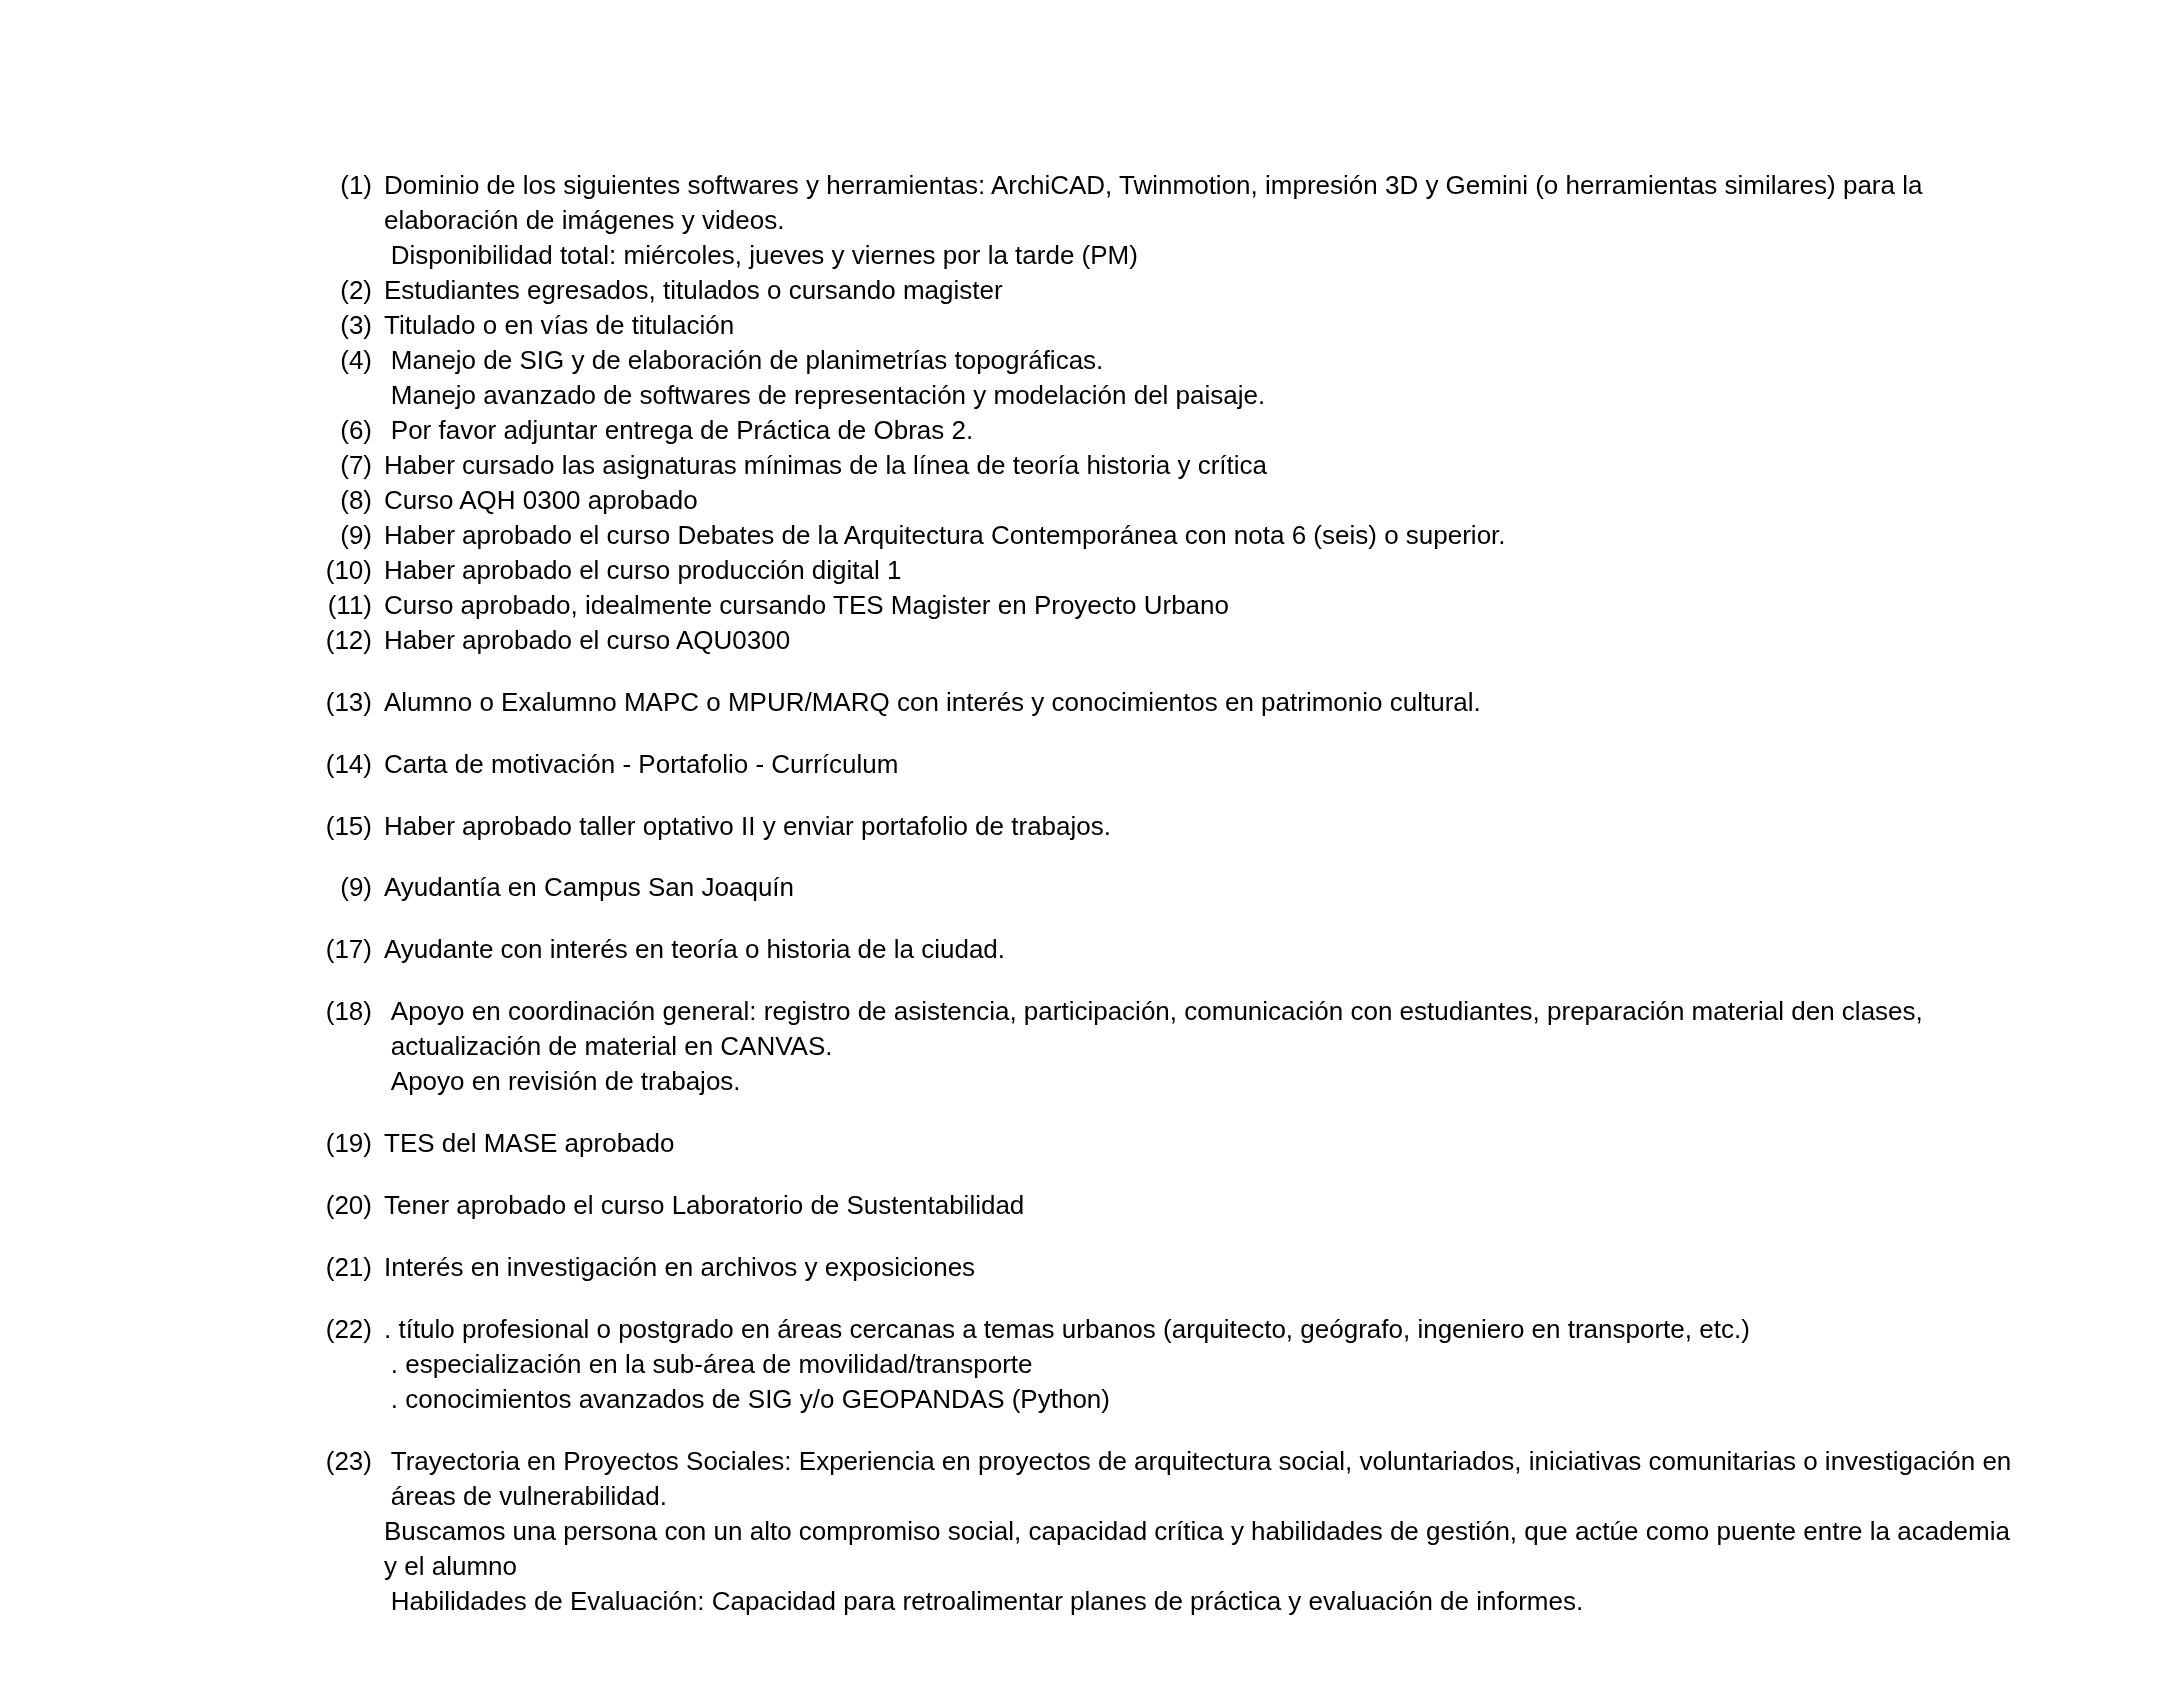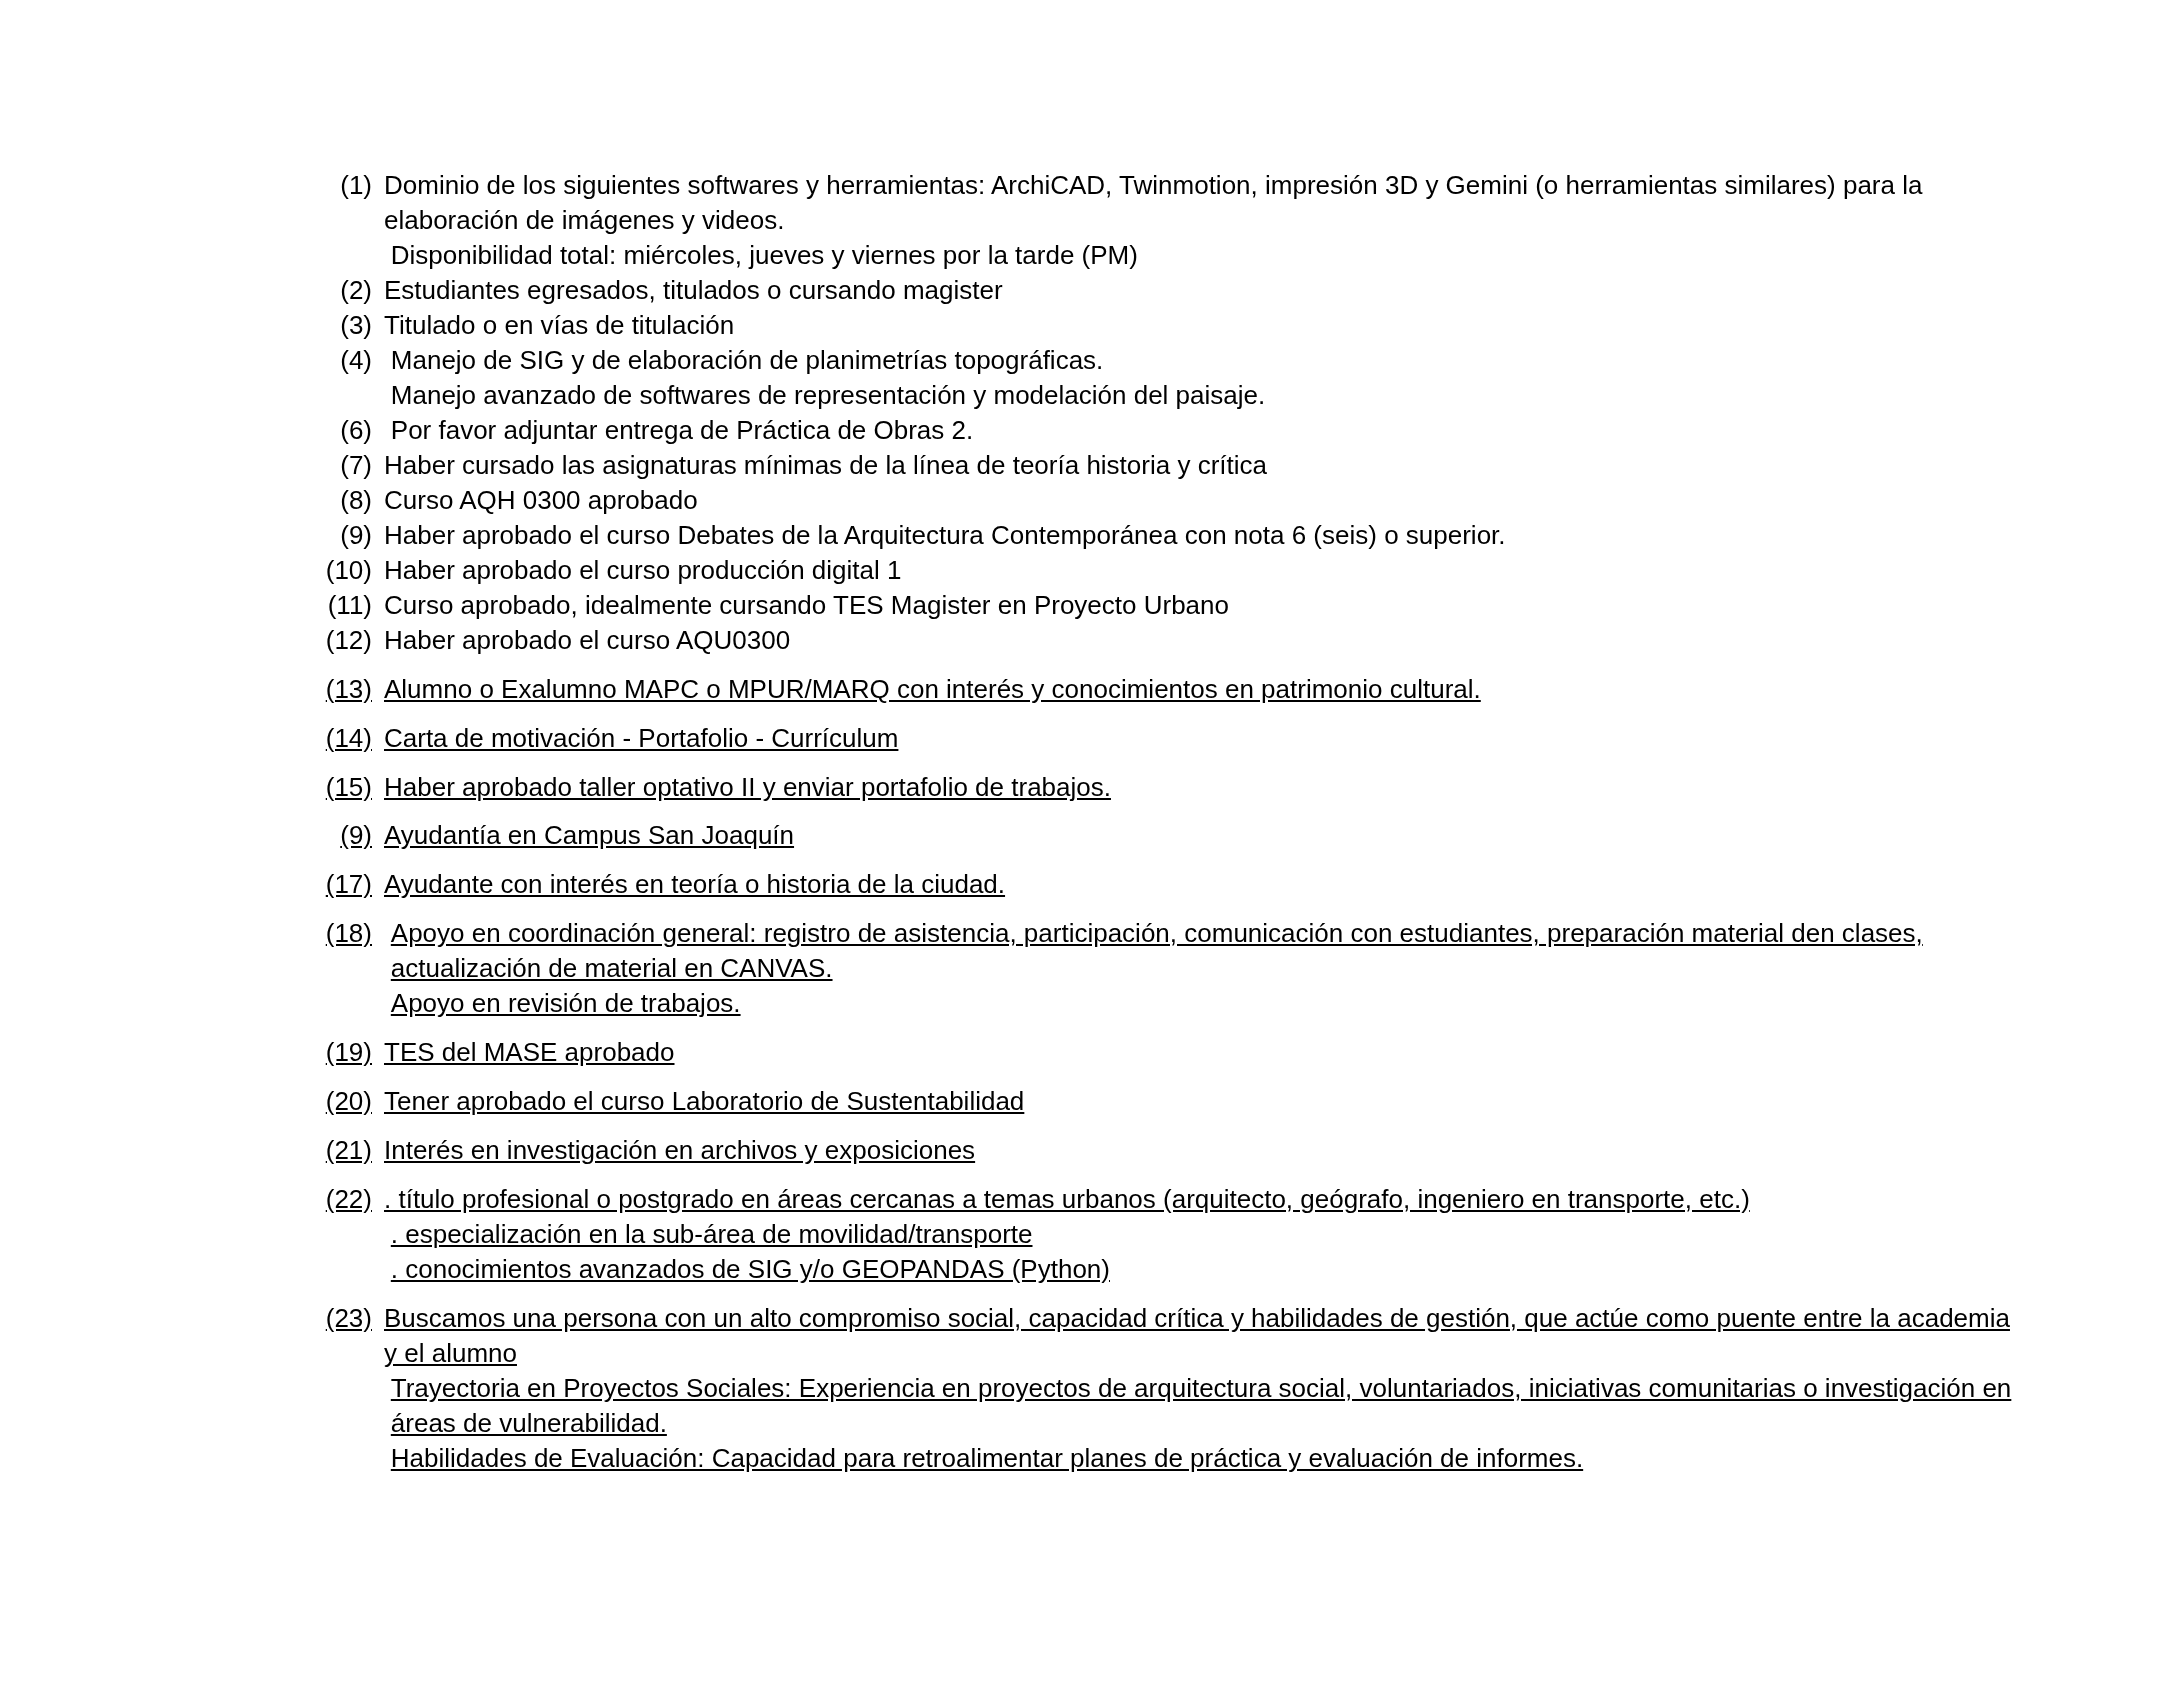--- a/index.html
+++ b/index.html
@@ -32,22 +32,21 @@
     align-items: flex-start;
     font-size: 26px;
     line-height: 1.345;
   }
   
   .item.tight + .item.tight {
     margin-top: 0;
   }
   
   .item.loose {
-    margin-top: 14px;
-    text-decoration: underline;
+    margin-top: 27px;
   }
   .marker {
     flex: 0 0 auto;
     width: 101px;
     text-align: right;
     padding-right: 12px;
     box-sizing: border-box;
     white-space: nowrap;
   }
   .body {
@@ -197,20 +196,20 @@
         <div class="marker">(22)</div>
         <div class="body">
           <div class="line">. título profesional o postgrado en áreas cercanas a temas urbanos (arquitecto, geógrafo, ingeniero en transporte, etc.)</div>
           <div class="line sub">. especialización en la sub-área de movilidad/transporte</div>
           <div class="line sub">. conocimientos avanzados de SIG y/o GEOPANDAS (Python)</div>
         </div>
       </div>
       <div class="item loose">
         <div class="marker">(23)</div>
         <div class="body">
+          <div class="line sub">Trayectoria en Proyectos Sociales: Experiencia en proyectos de arquitectura social, voluntariados, iniciativas comunitarias o investigación en áreas de vulnerabilidad.</div>
           <div class="line">Buscamos una persona con un alto compromiso social, capacidad crítica y habilidades de gestión, que actúe como puente entre la academia y el alumno</div>
-          <div class="line sub">Trayectoria en Proyectos Sociales: Experiencia en proyectos de arquitectura social, voluntariados, iniciativas comunitarias o investigación en áreas de vulnerabilidad.</div>
           <div class="line sub">Habilidades de Evaluación: Capacidad para retroalimentar planes de práctica y evaluación de informes.</div>
         </div>
       </div>
     </div>
 </div>
 
 
 </body></html>

